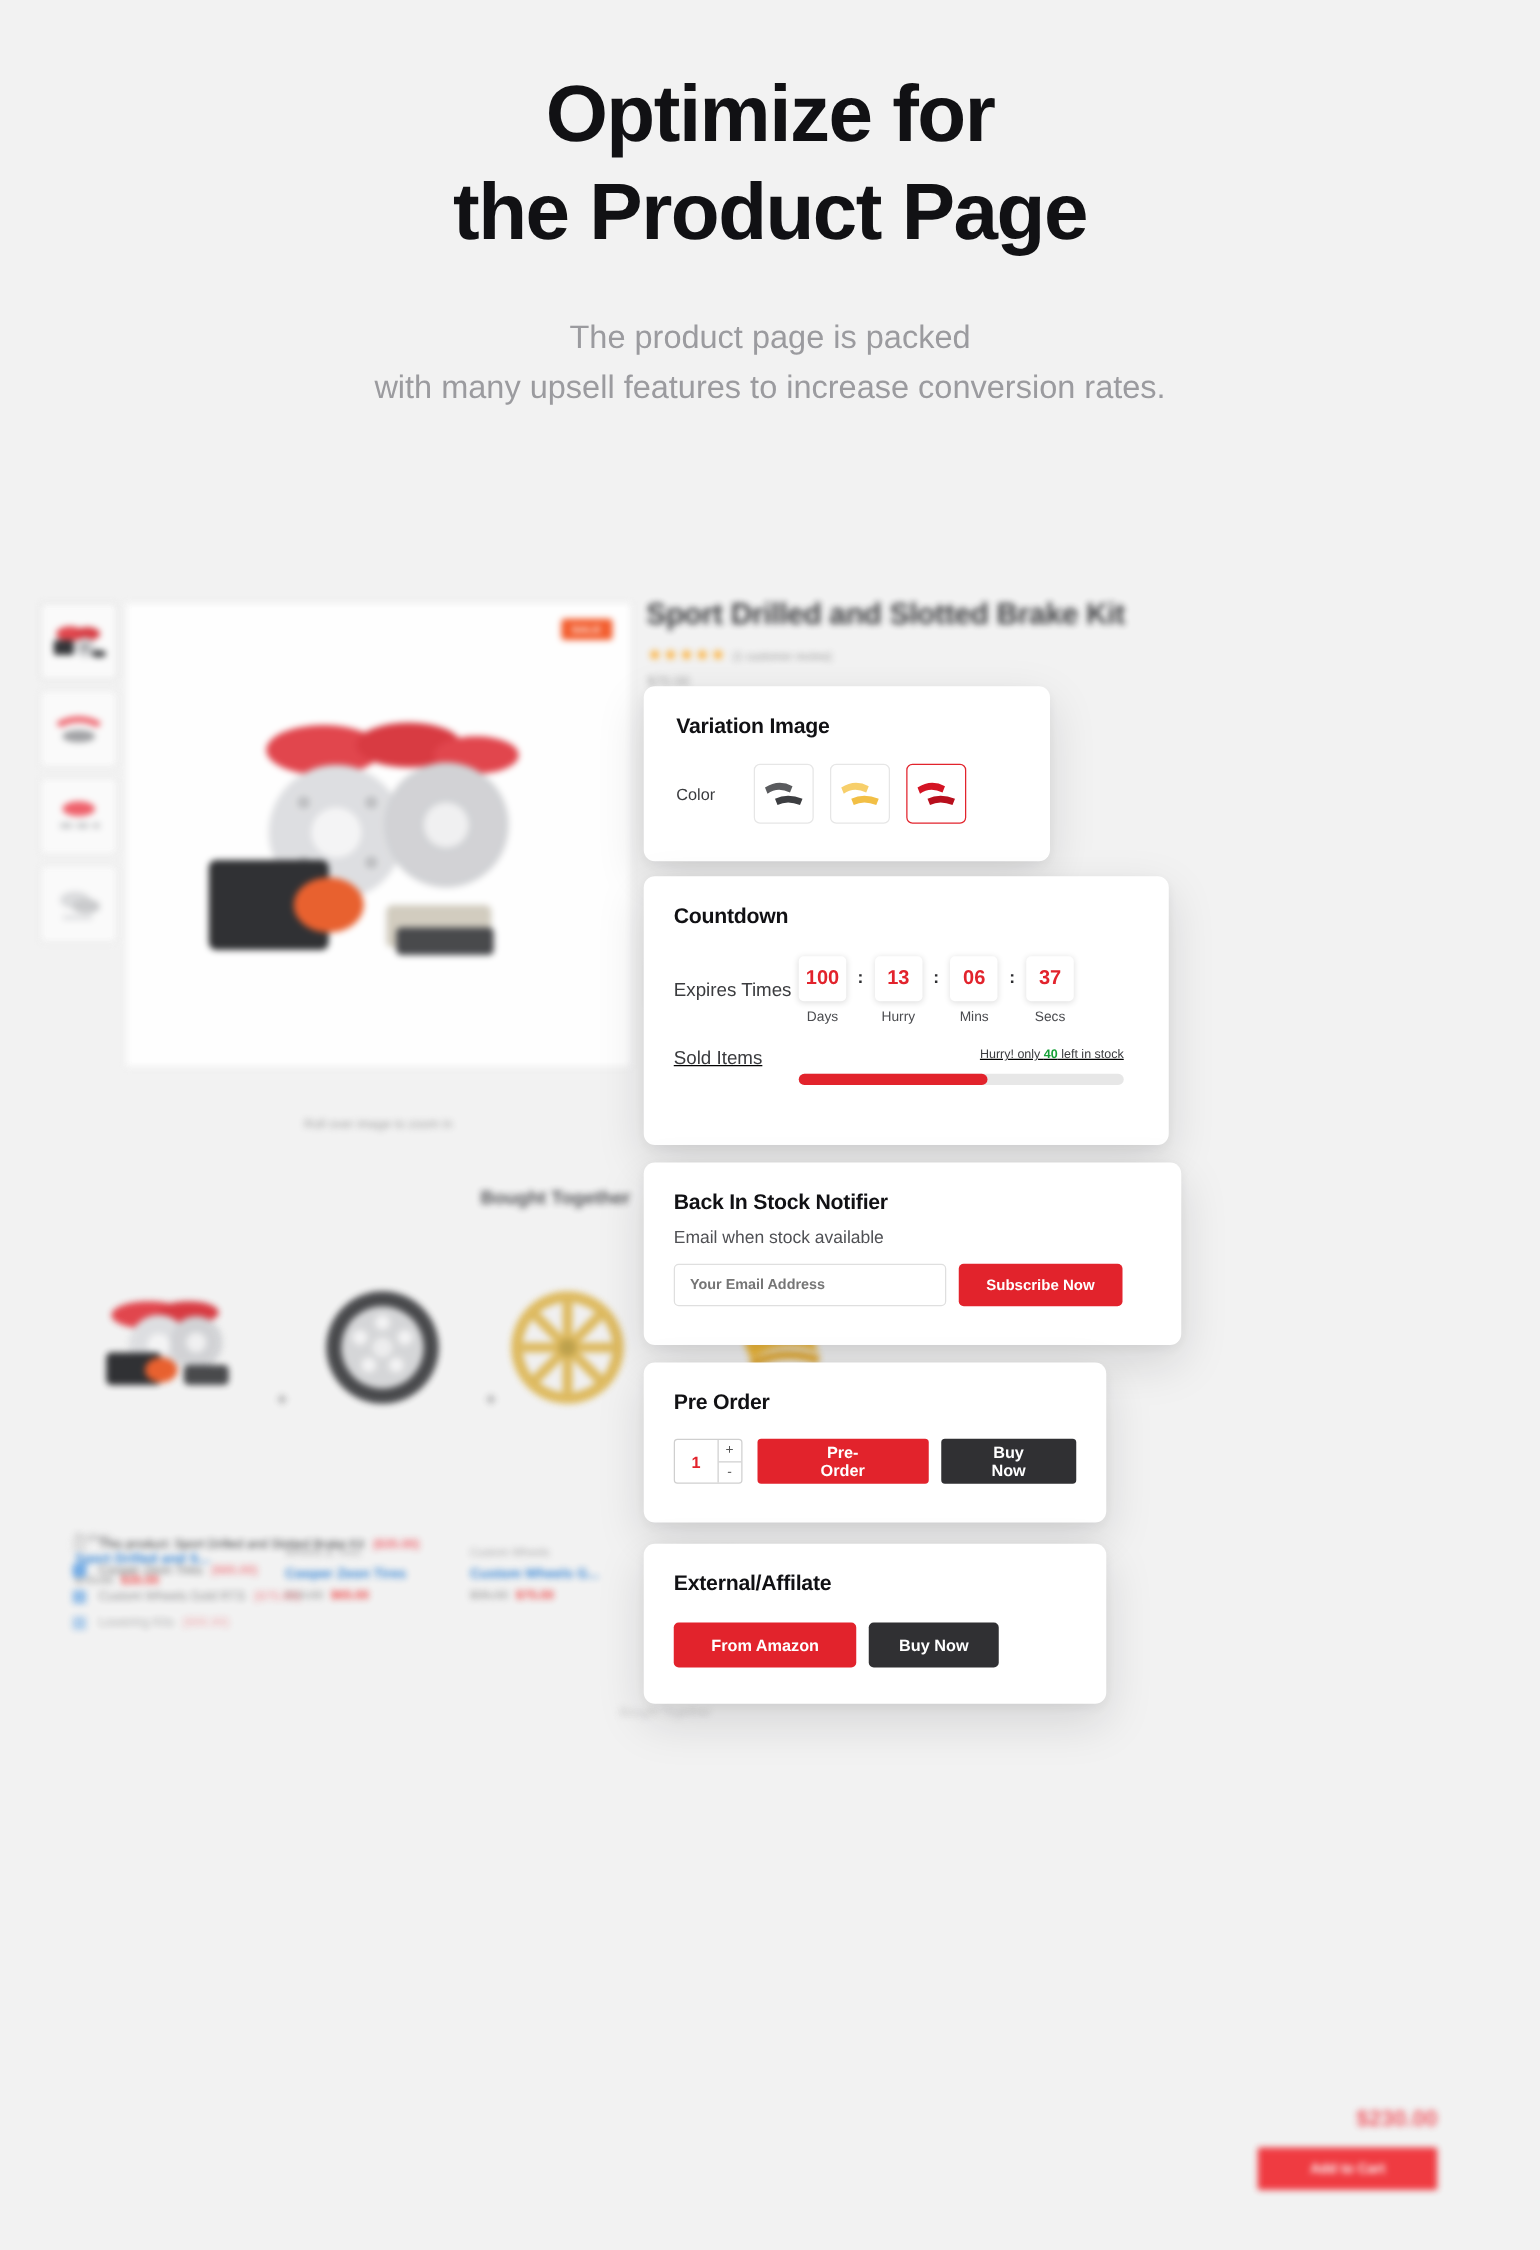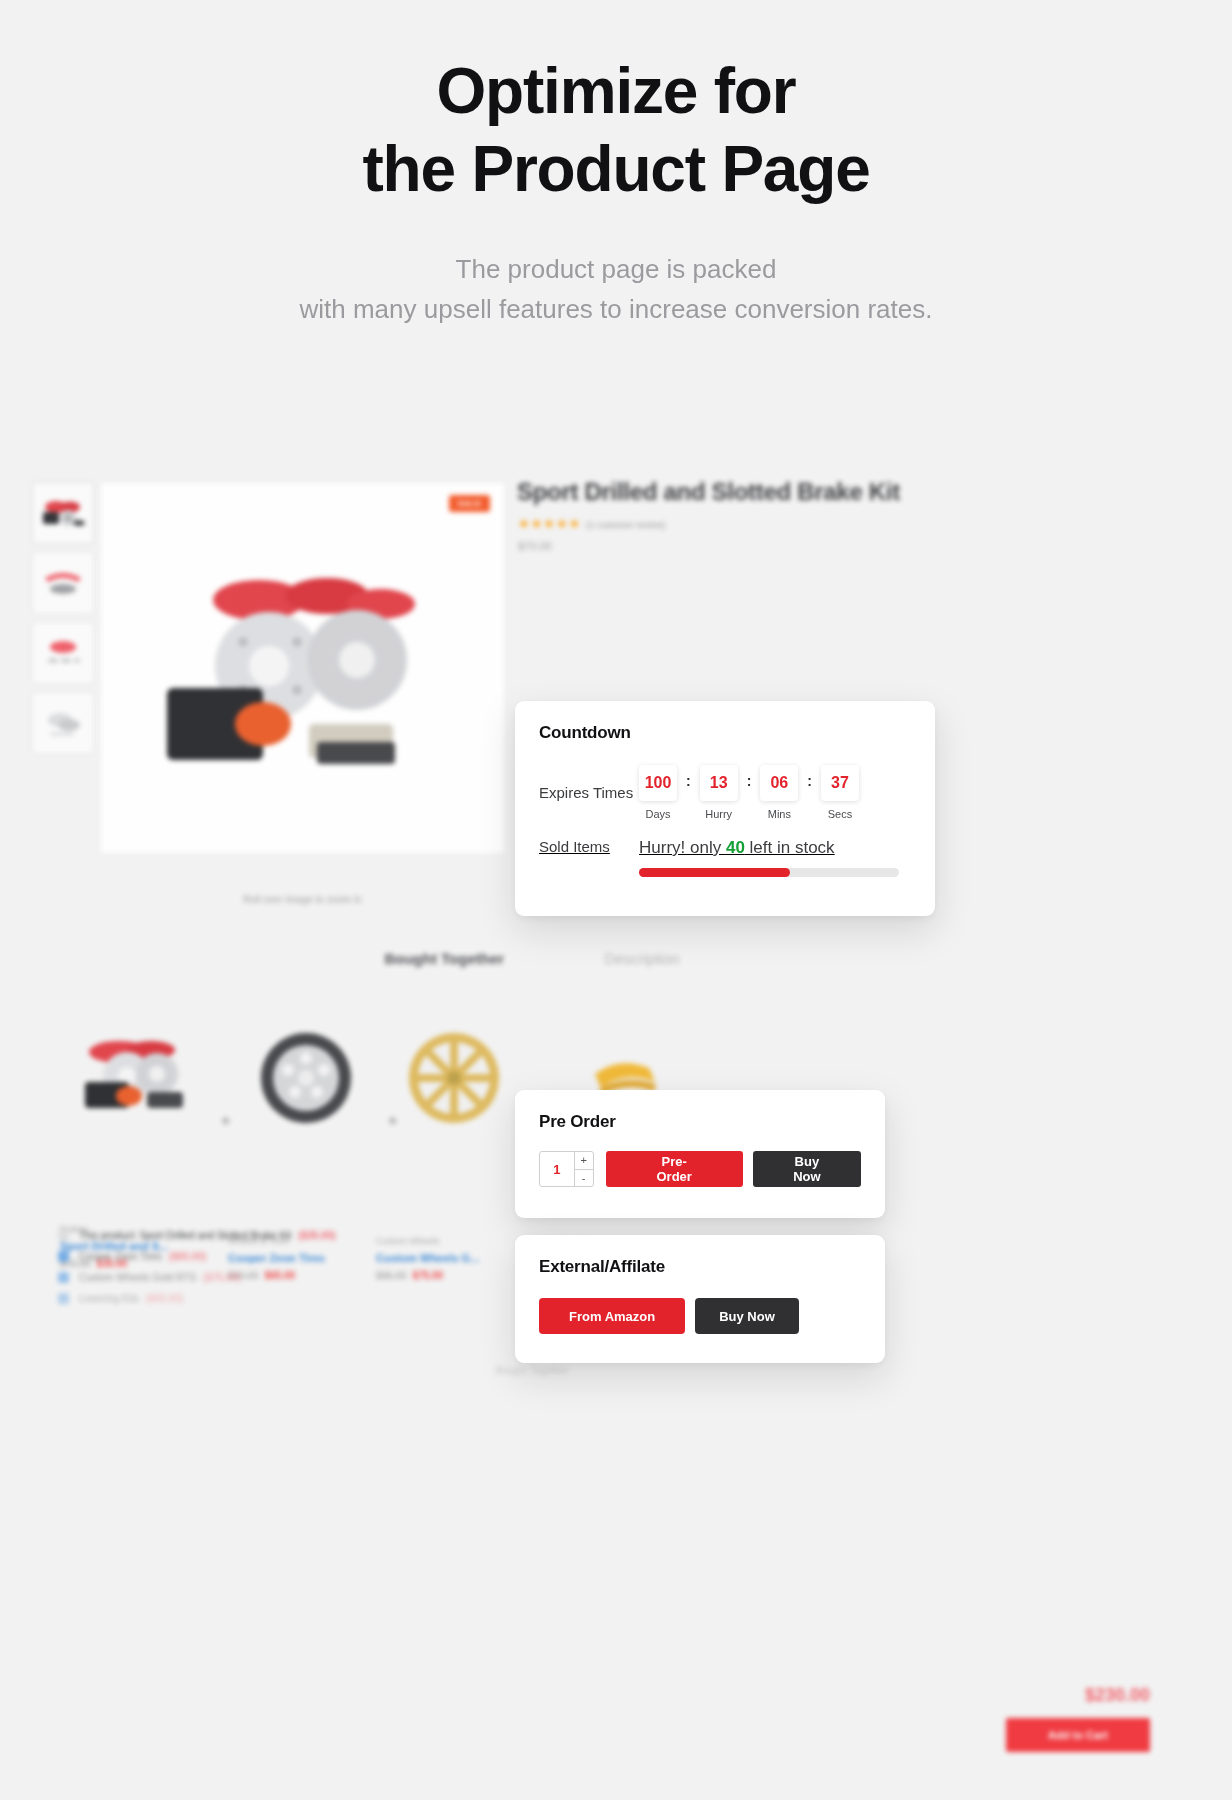--- a/index.html
+++ b/index.html
@@ -149,21 +149,21 @@
   .cd-unit { text-align:center; }
   .cd-box {
     width: 38px; height: 36px; background:#fff;
     border-radius: 4px; box-shadow: 0 1px 5px rgba(0,0,0,.13);
     display:flex; align-items:center; justify-content:center;
     color:#e2232c; font-size: 16px; font-weight:700;
   }
   .cd-name { font-size: 11px; color:#4b4c50; margin-top: 7px; }
   .cd-colon { color:#2c2d30; font-weight:700; font-size: 14px; margin: 8px 9px 0; }
   .stock-row { display:flex; align-items:flex-start; margin-top: 18px; text-decoration: underline; }
-  .stock-txt { font-size: 17px; color:#3c3d40; }
+  .stock-txt { font-size: 10px; color:#3c3d40;text-align:right; }
   .stock-txt b { color:#15a037; }
   .bar { margin-top: 10px; width: 260px; height: 9px; border-radius: 5px; background:#e7e7e7; }
   .bar > i { display:block; height: 9px; border-radius: 5px; width: 58%; background:#e2232c; }
 
   
   #card-backinstock { left: 515px; top: 930px; width: 430px; height: 146px; padding: 22px 24px; }
   .bis-sub { font-size: 14px; color:#4f5054; margin-top: 9px; }
   .bis-row { display:flex; margin-top: 14px; }
   .bis-input {
     width: 218px; height: 34px; border:1px solid #dfdfdf; border-radius:4px;
@@ -387,20 +387,44 @@
       <div class="bt-li fade3">
         <span class="bt-cb"></span>
         <span>Lowering Kits</span>
         <span class="amt">($55.00)</span>
       </div>
     </div>
 
     <div class="footer-note">Bought Together</div>
   </div>
 
+  <div class="card" id="card-variation">
+    <h3>Variation Image</h3>
+    <div class="var-row">
+      <div class="var-label">Color</div>
+      <div class="swatch">
+        <svg width="34" height="26" viewBox="0 0 34 26">
+          <path d="M2 8 Q13 1 24 7 L22 12 Q12 7 4 13 Z" fill="#5a5b5e"></path>
+          <path d="M10 17 Q20 12 32 17 L30 22 Q20 18 12 22 Z" fill="#3d3e41"></path>
+        </svg>
+      </div>
+      <div class="swatch">
+        <svg width="34" height="26" viewBox="0 0 34 26">
+          <path d="M2 8 Q13 1 24 7 L22 12 Q12 7 4 13 Z" fill="#f7cf6b"></path>
+          <path d="M10 17 Q20 12 32 17 L30 22 Q20 18 12 22 Z" fill="#f2bf45"></path>
+        </svg>
+      </div>
+      <div class="swatch sel">
+        <svg width="34" height="26" viewBox="0 0 34 26">
+          <path d="M2 8 Q13 1 24 7 L22 12 Q12 7 4 13 Z" fill="#d41424"></path>
+          <path d="M10 17 Q20 12 32 17 L30 22 Q20 18 12 22 Z" fill="#b80f1d"></path>
+        </svg>
+      </div>
+    </div>
+  </div>
 
   <div class="card" id="card-countdown">
     <h3>Countdown</h3>
 
     <div class="cd-row">
       <div class="cd-label">Expires Times</div>
       <div class="cd-units">
         <div class="cd-unit">
           <div class="cd-box">100</div>
           <div class="cd-name">Days</div>
@@ -427,20 +451,28 @@
       <div class="cd-label">Sold Items</div>
       <div>
         <div class="stock-txt"><span>Hurry! only </span><b>40</b><span> left in stock</span></div>
         <div class="bar">
             <i id="stock-fill" style="width: 58%;"></i>
           </div>
       </div>
     </div>
   </div>
 
+  <div class="card" id="card-backinstock">
+    <h3>Back In Stock Notifier</h3>
+    <div class="bis-sub">Email when stock available</div>
+    <div class="bis-row">
+      <input class="bis-input" type="text" placeholder="Your Email Address" style="">
+      <button class="bis-btn">Subscribe Now</button>
+    </div>
+  </div>
 
   <div class="card" id="card-preorder">
     <h3>Pre Order</h3>
     <div class="po-row">
       <div class="stepper">
         <div class="val">1</div>
         <div class="btns">
           <span>+</span>
           <span>-</span>
         </div>

